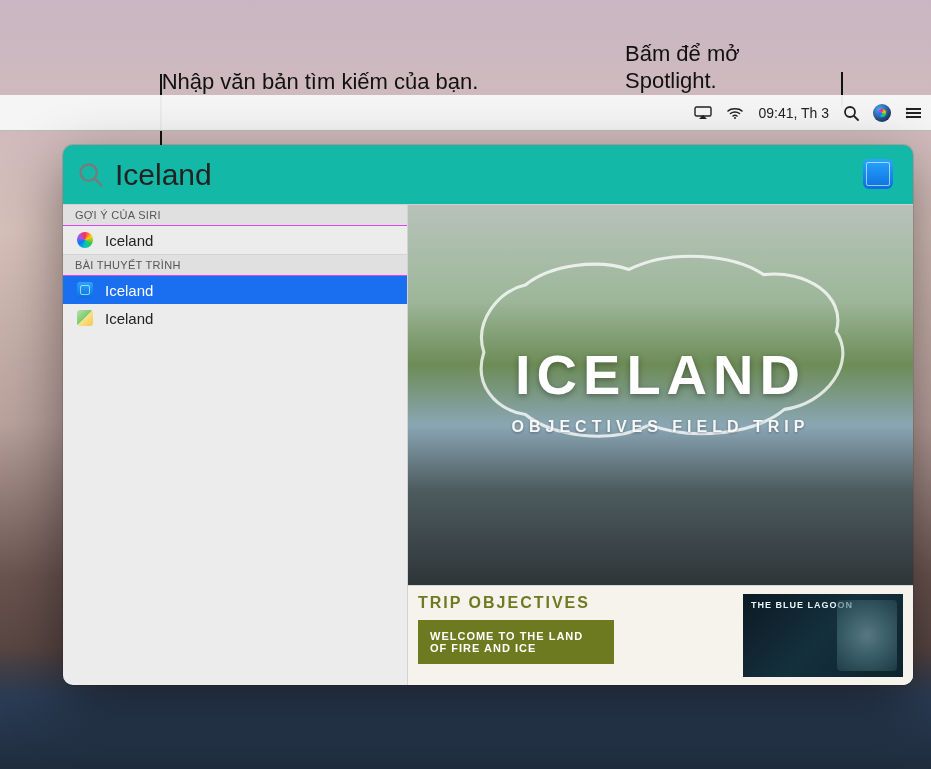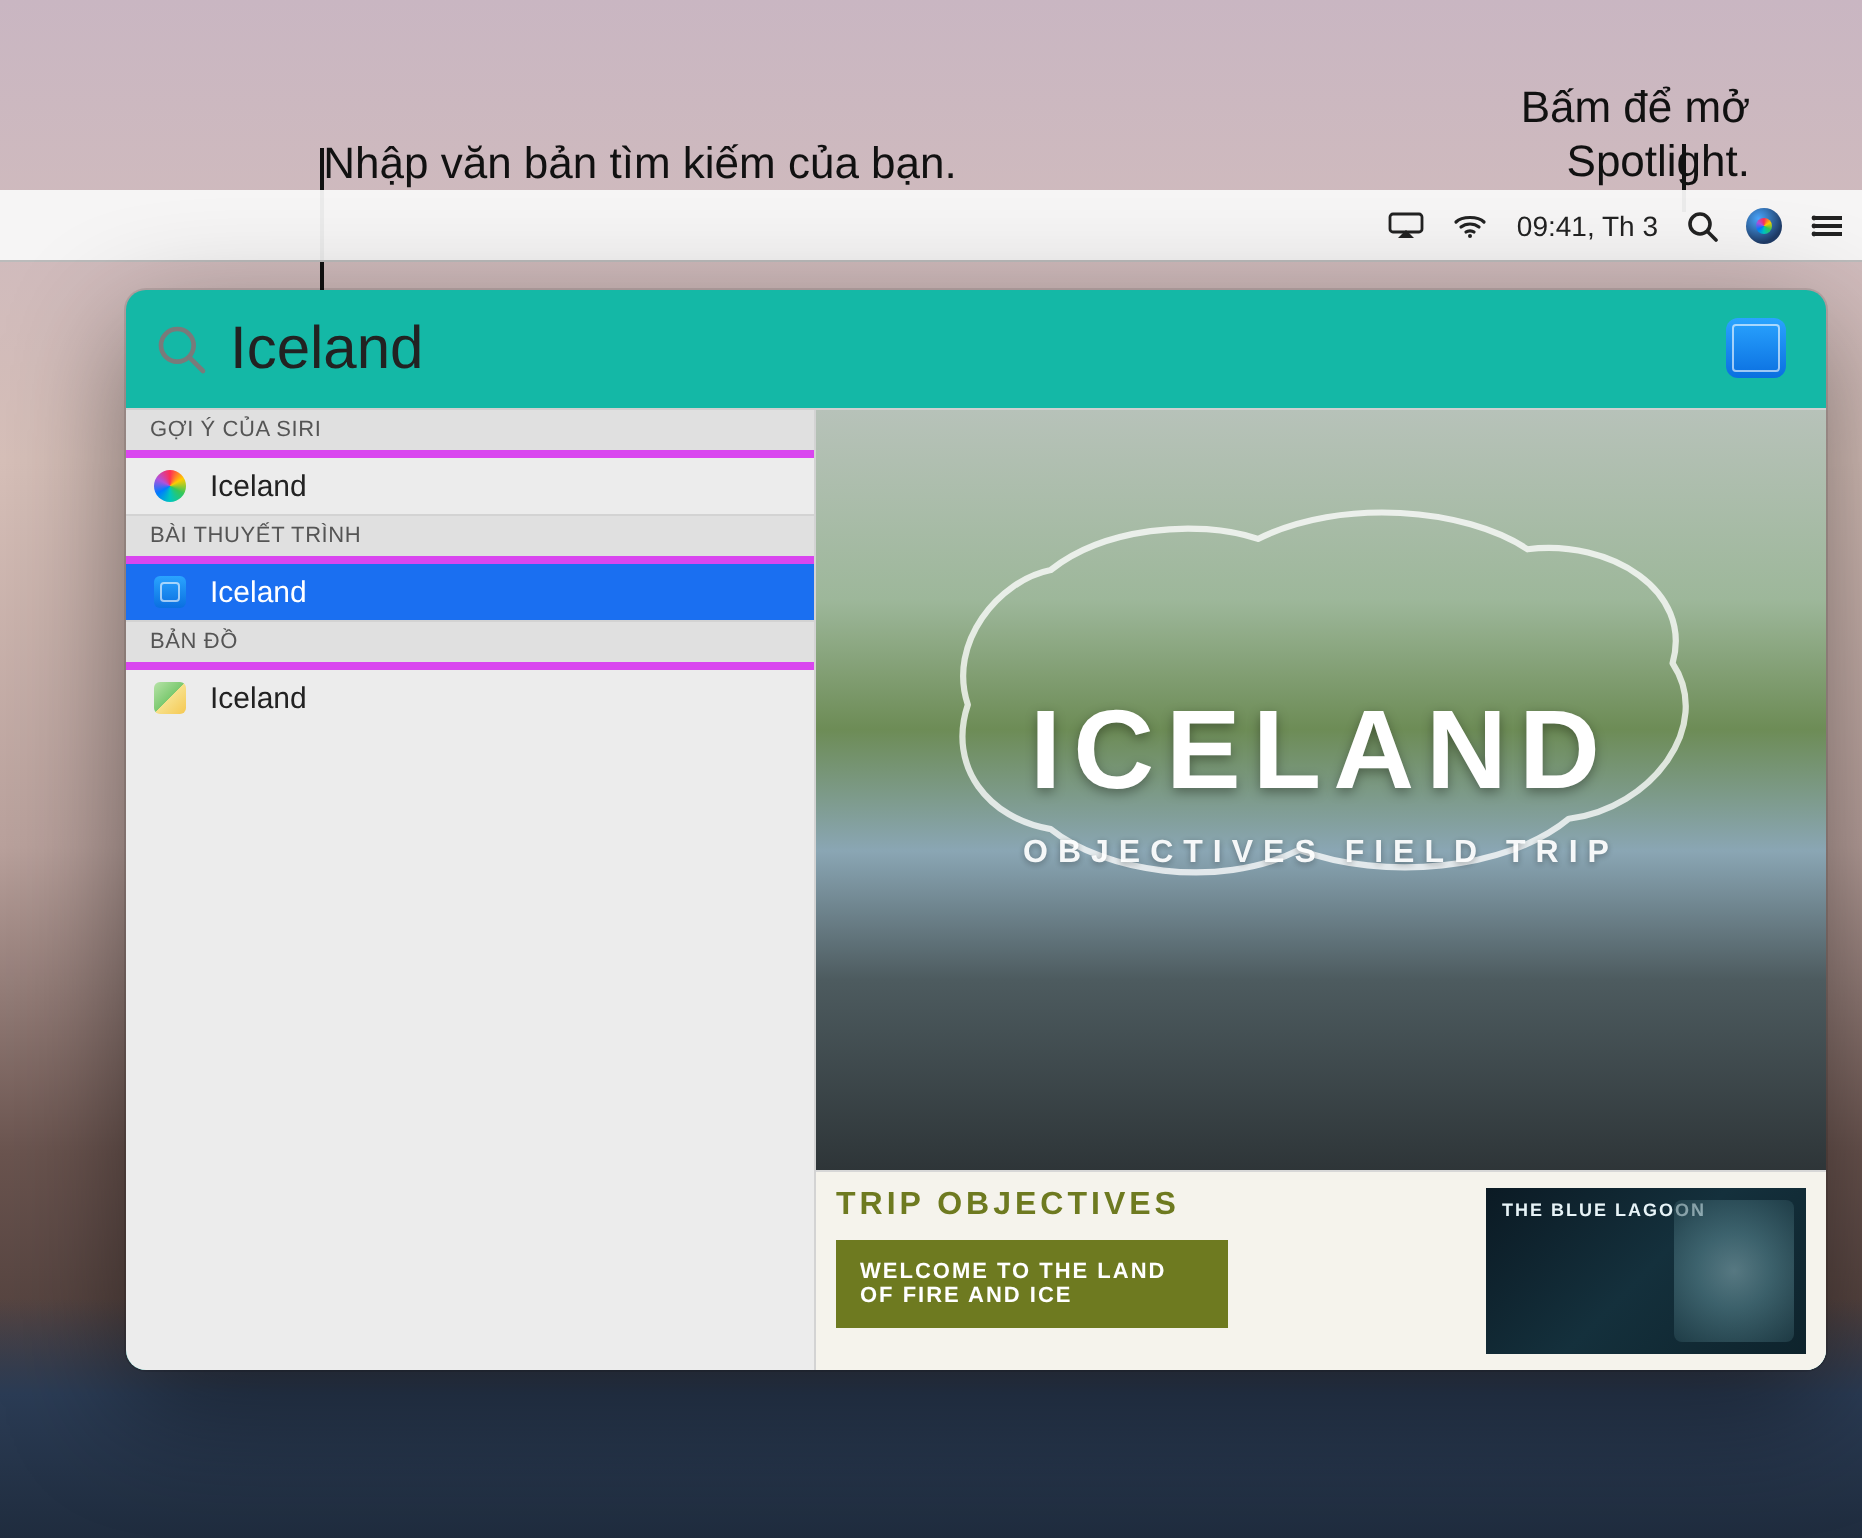--- a/index.html
+++ b/index.html
@@ -60,21 +60,21 @@
   .sp-search .query::selection { background:#cfe3ff; }
   .sp-search .appglyph { width:32px; height:32px; flex:none; }
 
   .sp-body { flex:1; display:flex; min-height:0; }
   .sp-left {
     width:345px; background:#ececec; border-right:1px solid #d3d3d3;
     font-size:13px; color:#222;
   }
   .sec-head {
     background:#e0e0e0; color:#555; font-size:11px; letter-spacing:.3px;
-    padding:4px 12px; border-top:1px solid #d3d3d3; border-bottom:4px solid #d946ef;
+    padding:4px 12px; border-top:1px solid #d3d3d3; border-bottom:1px solid #d946ef;
   }
   .sec-head:first-child { border-top:none; }
   .row {
     display:flex; align-items:center; gap:12px; height:28px; padding:0 14px; cursor:default;
     font-size:15px;
   }
   .row.sel { background:#1a6ff1; color:#fff; }
   .row .ic { width:16px; height:16px; flex:none; display:flex; align-items:center; justify-content:center; }
 
   .sp-right { flex:1; background:#fff; display:flex; flex-direction:column; }
@@ -135,21 +135,21 @@
 </head>
 <body>
 
 <div class="desktop"></div>
 
 <div class="callout" style="left:120px; top:40px; width:400px">
   <span>Nhập văn bản tìm kiếm của bạn.</span>
   <div class="ln" style="left:40px; top:34px; height:90px;"></div>
 </div>
 
-<div class="callout" style="left:625px; top:12px; width:250px; text-align:right">
+<div class="callout" style="left:625px; top:12px; width:250px; text-align:left">
   <span>Bấm để mở
 Spotlight.</span>
   <div class="ln" style="right:32px; top:60px; height:34px;"></div>
 </div>
 
 <div class="menubar">
   <div class="mi">
     <svg width="18" height="14" viewBox="0 0 18 14" fill="none" stroke="#222" stroke-width="1.4">
       <rect x="1" y="1" width="16" height="9" rx="1.5"></rect>
         <path d="M5 13 L9 9 L13 13 Z" fill="#222" stroke="none"></path>
@@ -214,21 +214,20 @@
       </div>
 
       <div class="sec-head">BÀI THUYẾT TRÌNH</div>
       <div class="row sel">
         <div class="ic">
             <div class="key-glyph"></div>
           </div>
         <span>Iceland</span>
       </div>
 
-      <div class="sec-head">BẢN ĐỒ</div>
       <div class="row">
         <div class="ic">
             <div class="map-glyph"></div>
           </div>
         <span>Iceland</span>
       </div>
 
     </div>
 
     <div class="sp-right">

